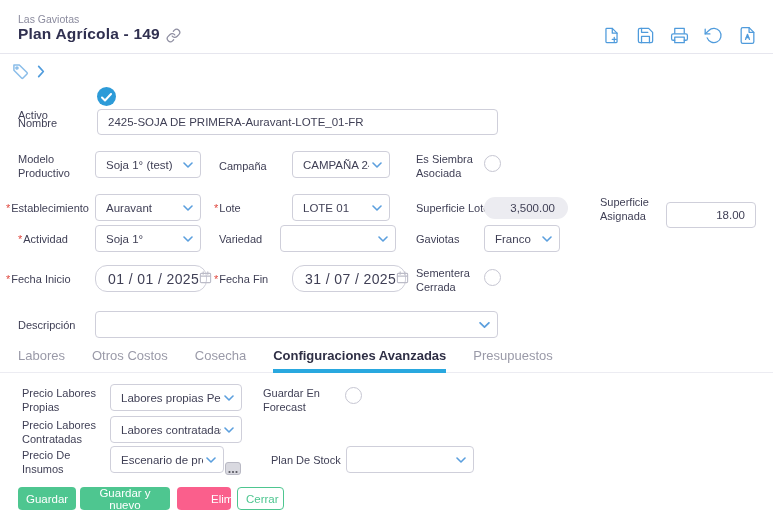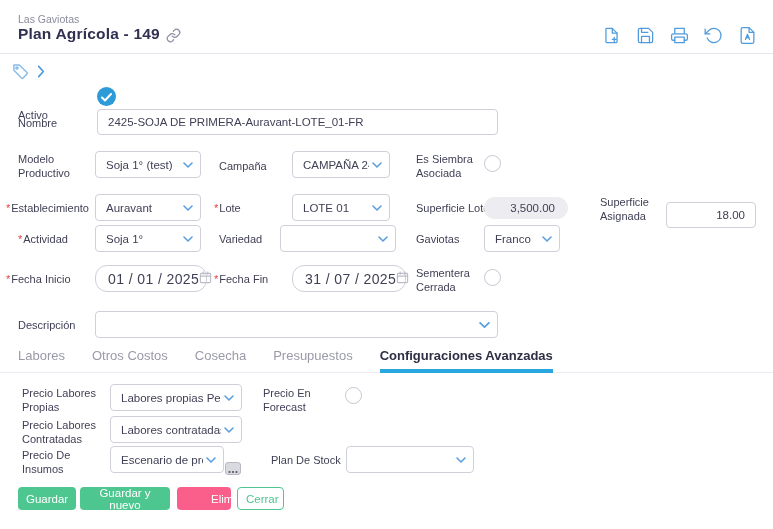--- a/index.html
+++ b/index.html
@@ -259,34 +259,34 @@
         <svg width="11" height="7" viewBox="0 0 10 6" fill="none" stroke="#5b9fde" stroke-width="1.6" stroke-linecap="round" stroke-linejoin="round">
           <polyline points="1 1 5 5 9 1"></polyline>
         </svg>
       </span>
   </div>
 
   <div class="tabs">
     <span class="tab">Labores</span>
     <span class="tab">Otros Costos</span>
     <span class="tab">Cosecha</span>
+    <span class="tab active">Configuraciones Avanzadas</span>
     <span class="tab">Presupuestos</span>
-    <span class="tab active">Configuraciones Avanzadas</span>
   </div>
 
   <span class="lbl" style="left:22px; top:386px; width:82px;">Precio Labores Propias</span>
   <div class="combo" style="left:110px; top:384px; width:132px;">
     <span class="txt">Labores propias Pesos</span>
     <span class="chev">
         <svg width="10" height="6" viewBox="0 0 10 6" fill="none" stroke="#5b9fde" stroke-width="1.6" stroke-linecap="round" stroke-linejoin="round">
           <polyline points="1 1 5 5 9 1"></polyline>
         </svg>
       </span>
   </div>
-  <span class="lbl" style="left:263px; top:386px; width:60px;">Precio En Forecast</span>
+  <span class="lbl" style="left:263px; top:386px; width:60px;">Guardar En Forecast</span>
   <span class="radio" style="left:345px; top:387px;"></span>
 
   <span class="lbl" style="left:22px; top:418px; width:82px;">Precio Labores Contratadas</span>
   <div class="combo" style="left:110px; top:416px; width:132px;">
     <span class="txt">Labores contratadas</span>
     <span class="chev">
         <svg width="10" height="6" viewBox="0 0 10 6" fill="none" stroke="#5b9fde" stroke-width="1.6" stroke-linecap="round" stroke-linejoin="round">
           <polyline points="1 1 5 5 9 1"></polyline>
         </svg>
       </span>

